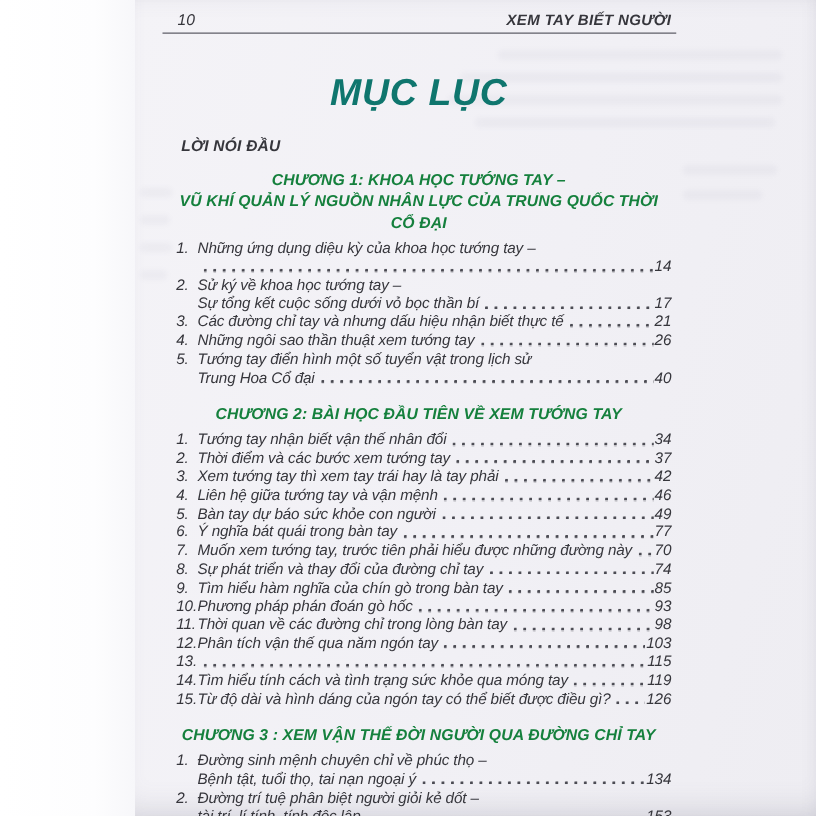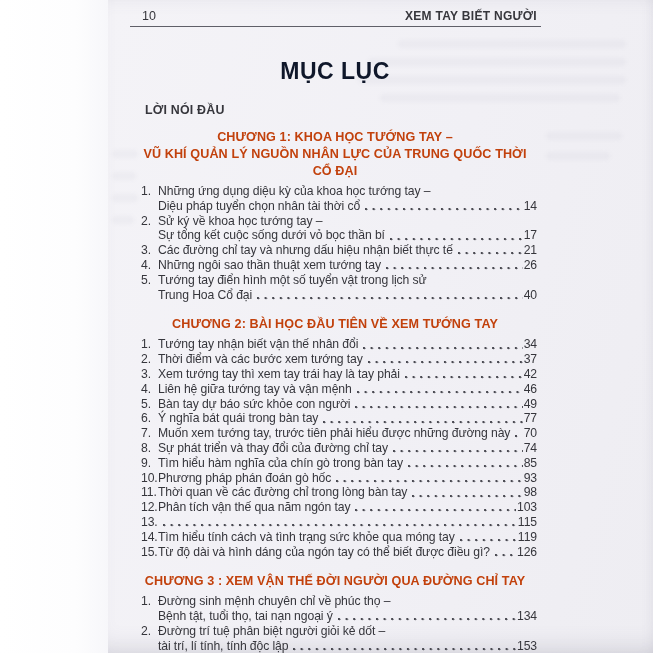--- a/index.html
+++ b/index.html
@@ -23,43 +23,43 @@
       inset 0 -20px 26px -20px rgba(110,110,130,.30),
       inset 0 14px 20px -18px rgba(110,110,130,.12),
       inset -10px 0 18px -16px rgba(110,110,130,.18);
   }
   
   .bleed {
     position:absolute; height:8px; border-radius:4px;
     background:#7d7d99; opacity:.06; filter:blur(2px);
     pointer-events:none;
   }
-  .content { position:absolute; left:0; top:0; width:653px; height:558px; }
+  .content { position:absolute; left:0; top:0; width:653px; height:558px;font-style:italic; }
 
   .page-header {
     position:absolute; top:0; left:130px; width:411px;
     display:flex; justify-content:space-between; align-items:flex-end;
     padding:9px 4px 3px 12px;
     border-bottom:1.5px solid #5f5f68;
     font-size:12.5px;
   }
   .running-title { font-weight:bold; font-size:12px; letter-spacing:.3px; }
 
   .body-col { position:absolute; top:28px; left:141px; width:396px; }
 
   .toc-title {
-    text-align:center; font-weight:bold; font-size:23px;
-    letter-spacing:.5px; margin:30px 0 0 -8px; color:#0f172a;
+    text-align:center; font-weight:bold; font-size:30px;
+    letter-spacing:.5px; margin:30px 0 0 -8px; color:#0f766e;
   }
   .preface {
     margin:18px 0 0 4px; font-weight:bold; font-size:12.4px; letter-spacing:.2px;
   }
   .chapter-heading {
     text-align:center; font-weight:bold; font-size:12.6px; line-height:17px;
-    letter-spacing:.1px; margin:14px 0 0 -8px; color:#c2410c;
+    letter-spacing:.1px; margin:14px 0 0 -8px; color:#15803d;
   }
   .chapter-heading.first { margin-top:12px; }
   .toc-items { margin-top:4px; font-size:12.2px; line-height:14.8px; letter-spacing:-.1px; }
   .toc-item { display:flex; align-items:flex-start; }
   .toc-num { flex:none; min-width:17px; }
   .toc-body { flex:1; min-width:0; }
   .toc-line { display:flex; align-items:flex-start; white-space:nowrap; }
   .leader {
     flex:1; min-width:6px; align-self:flex-end;
     height:3px; margin:0 1px 2.5px 5px;
@@ -102,21 +102,20 @@
               <div class="chapter-heading-line">VŨ KHÍ QUẢN LÝ NGUỒN NHÂN LỰC CỦA TRUNG QUỐC THỜI CỔ ĐẠI</div>
             </div>
             <div class="toc-items">
               <div class="toc-item">
                 <span class="toc-num">1.</span>
                 <div class="toc-body">
                   <div class="toc-line">
                     <span class="t">Những ứng dụng diệu kỳ của khoa học tướng tay –</span>
                   </div>
                   <div class="toc-line">
-                    <span class="t">Diệu pháp tuyển chọn nhân tài thời cổ</span>
                     <span class="leader"></span>
                     <span class="pg">14</span>
                   </div>
                 </div>
               </div>
               <div class="toc-item">
                 <span class="toc-num">2.</span>
                 <div class="toc-body">
                   <div class="toc-line">
                     <span class="t">Sử ký về khoa học tướng tay –</span>

